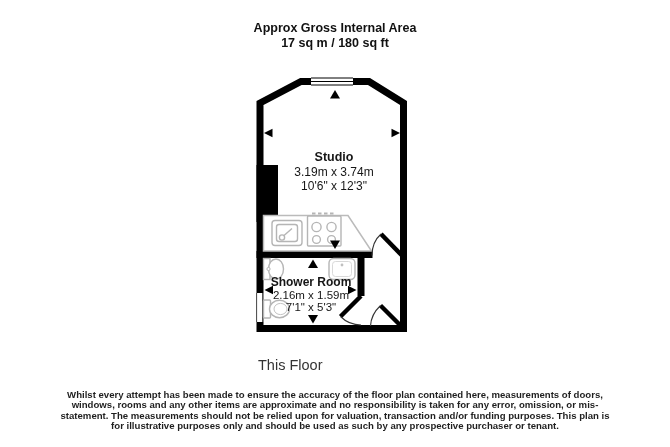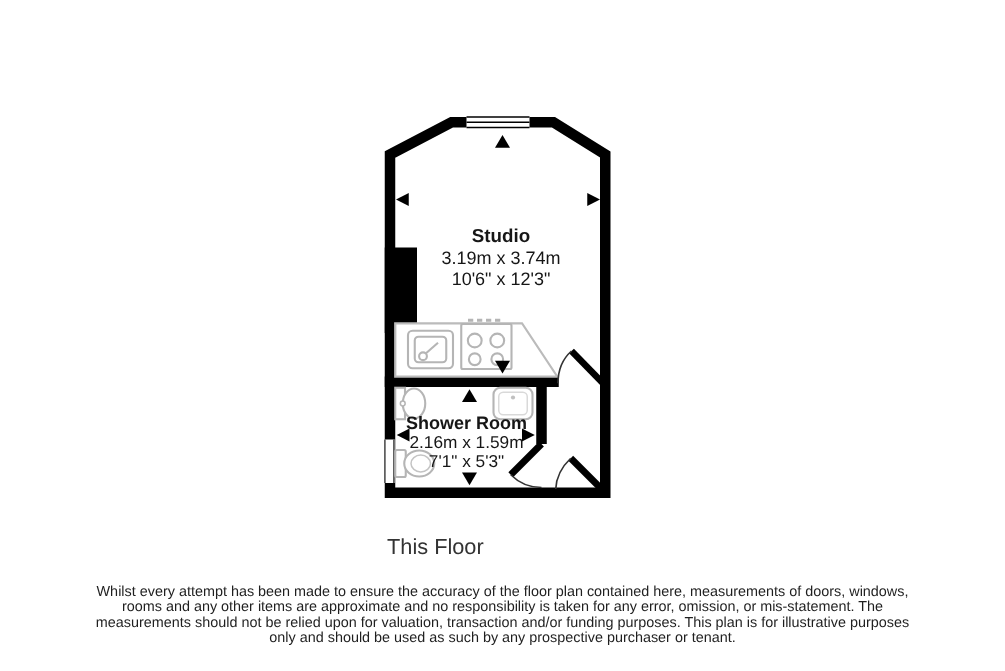--- a/index.html
+++ b/index.html
@@ -18,37 +18,39 @@
   }
   .room-name{font-size:12.5px;font-weight:bold;}
   .room-dim{font-size:12px;}
   .room-name-sm{font-size:12px;font-weight:bold;}
   .room-dim-sm{font-size:11.5px;}
   .floor-label{
     position:absolute;top:357px;left:258px;font-size:14.5px;color:#333;
   }
   .disclaimer{
     position:absolute;top:390px;left:55px;width:560px;text-align:center;
-    font-size:9.6px;line-height:10.4px;color:#1f1f1f;
+    font-size:9.6px;line-height:10.4px;color:#1f1f1f;font-weight:bold;
   }
   .wall{fill:#ffffff;stroke:#000000;stroke-width:7;stroke-linejoin:miter;}
   .solid{fill:#000000;}
   .fix{fill:#ffffff;stroke:#b5b5b5;stroke-width:1.4;}
   .fix-light{fill:none;stroke:#d9d9d9;stroke-width:1;}
   .leaf{stroke:#000000;stroke-width:4.5;fill:none;}
   .swing{stroke:#333333;stroke-width:1.1;fill:none;}
   .thinline{stroke:#000000;stroke-width:1;}
   .arrow{fill:#000000;}
 </style>
 </head>
 <body>
 
 <div class="page">
 
   <div class="header">
+    <div>Approx Gross Internal Area</div>
+    <div>17 sq m / 180 sq ft</div>
   </div>
 
   <svg class="plan-svg" width="670" height="447" viewBox="0 0 670 447">
 
     <path class="wall" d="M 260,328.5 L 260,103 L 301,81.5 L 369,81.5 L 403.5,103 L 403.5,328.5 Z"></path>
 
     <g>
       <rect x="311" y="77" width="42" height="9" fill="#ffffff"></rect>
       <line class="thinline" x1="311" y1="78" x2="353" y2="78"></line>
       <line class="thinline" x1="311" y1="81.5" x2="353" y2="81.5"></line>

